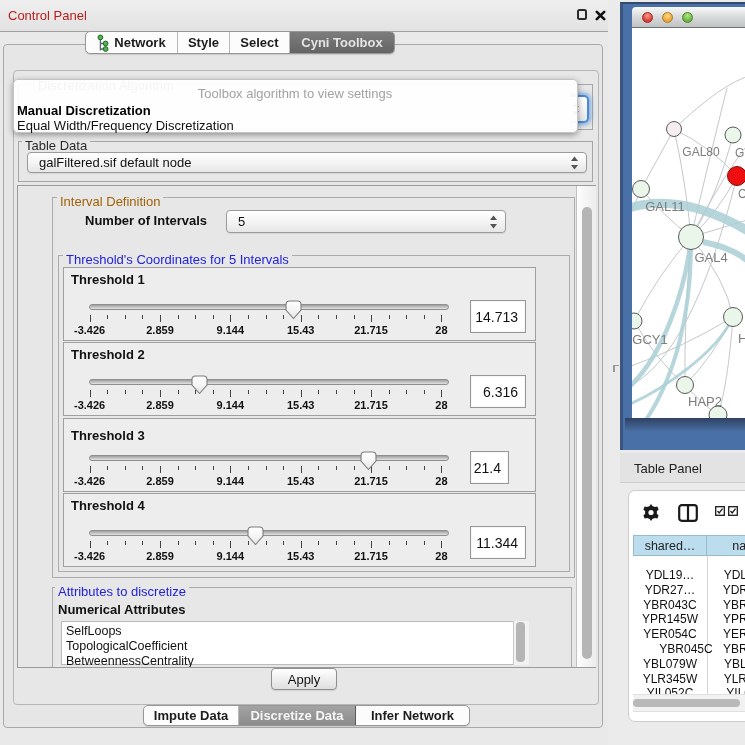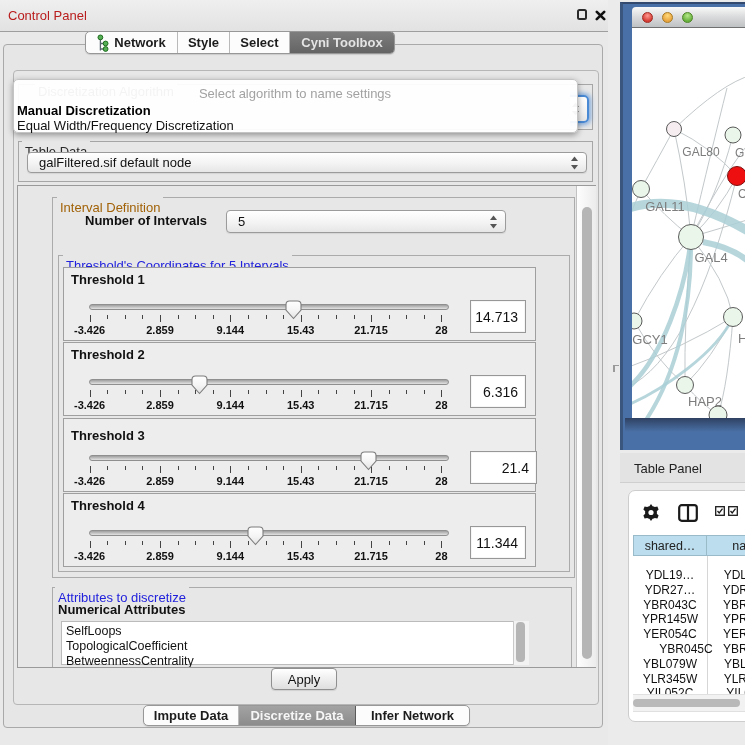--- a/index.html
+++ b/index.html
@@ -1,19 +1,19 @@
 <!DOCTYPE html>
 <html><head><meta charset="utf-8">
 <style>
 html,body{margin:0;padding:0;}
 body{width:745px;height:745px;position:relative;overflow:hidden;
  font-family:"Liberation Sans",sans-serif;background:#e9e9e9;}
 .abs{position:absolute;}
 .grp{position:absolute;border:1px solid #a6a6a6;}
-.gtitle{position:absolute;background:#e7e7e7;padding:10px 3px;font-size:13px;line-height:13px;}
+.gtitle{position:absolute;background:#e7e7e7;padding:4px 3px;font-size:13px;line-height:13px;}
 .combo{position:absolute;border:1px solid #9b9b9b;border-radius:4px;
  background:linear-gradient(#ffffff,#f2f2f2 60%,#e6e6e6);box-shadow:0 1px 1px rgba(0,0,0,0.08);}
 .combo .ct{position:absolute;left:11px;top:0;bottom:0;display:flex;align-items:center;font-size:13px;color:#111;}
 .spin{position:absolute;right:7px;top:50%;transform:translateY(-50%);width:9px;height:14px;}
 .seg{position:absolute;display:flex;border:1px solid #979797;border-radius:5px;
  background:#fcfcfc;overflow:hidden;box-shadow:0 1px 1px rgba(0,0,0,0.12);}
 .seg .s{display:flex;align-items:center;justify-content:center;font-size:13px;font-weight:bold;color:#1c1c1c;
  border-right:1px solid #b9b9b9;box-sizing:border-box;}
 .seg .s:last-child{border-right:none;}
 .seg .sel{background:linear-gradient(#7d7d7d,#646464);color:#e4e4e4;border-right-color:#5a5a5a;}
@@ -64,21 +64,21 @@
 <div class="gtitle" style="left:22px;top:134.5px;color:#2a2a2a;">Table Data</div>
 <div class="combo" style="left:27px;top:152px;width:558px;height:19px;">
 <div class="ct">galFiltered.sif default node</div>
 <svg class="spin" viewBox="0 0 9 14">
       <path d="M4.5 0.5 L8 5 L1 5 Z" fill="#555"></path>
       <path d="M4.5 13.5 L8 9 L1 9 Z" fill="#555"></path>
     </svg>
 </div>
 <div class="abs" style="left:13px;top:79px;width:565px;height:54px;background:rgba(255,255,255,0.94);
 border:1px solid #c4c4c4;border-radius:5px;box-shadow:0 2px 6px rgba(0,0,0,0.38);box-sizing:border-box;"></div>
-<div class="abs" style="left:295px;top:85.5px;transform:translateX(-50%);font-size:13px;color:#a2a2a2;">Select algorithm to name settings</div>
+<div class="abs" style="left:295px;top:85.5px;transform:translateX(-50%);font-size:13px;color:#a2a2a2;">Toolbox algorithm to view settings</div>
 <div class="abs" style="left:17px;top:102.5px;font-size:13px;font-weight:bold;color:#000;">Manual Discretization</div>
 <div class="abs" style="left:17px;top:117.5px;font-size:13px;color:#111;">Equal Width/Frequency Discretization</div>
 <div class="abs" style="left:17px;top:185px;width:579px;height:483px;border:1px solid #9a9a9a;background:#e7e7e7;box-sizing:border-box;"></div>
 <div class="abs" style="left:576px;top:186px;width:19px;height:481px;background:linear-gradient(90deg,#fdfdfd,#ececec);border-left:1px solid #c2c2c2;"></div>
 <div class="abs" style="left:582px;top:207px;width:10px;height:452px;background:#b5b5b5;border-radius:5px;"></div>
 <div class="abs" style="left:18px;top:186px;width:557px;height:481px;overflow:hidden;">
 <div class="grp" style="left:34px;top:11px;width:521px;height:379px;border-color:#ababab;"></div>
 <div class="gtitle" style="left:39px;top:4.5px;color:#a16207;">Interval Definition</div>
 <div class="abs" style="left:67px;top:27px;font-size:13px;font-weight:bold;color:#111;">Number of Intervals</div>
 <div class="combo" style="left:208px;top:24px;width:278px;height:21px;">
@@ -205,21 +205,21 @@
 <svg class="abs" style="left:342.0px;top:265px;" width="17" height="20" viewBox="0 0 17 20">
 <defs>
         <linearGradient id="thg2" x1="0" y1="0" x2="0" y2="1">
 <stop offset="0" stop-color="#ffffff"></stop>
           <stop offset="0.55" stop-color="#f4f4f4"></stop>
           <stop offset="1" stop-color="#e2e2e2"></stop>
         </linearGradient>
       </defs>
 <path d="M1 4.5 Q1 1 4.5 1 L12.5 1 Q16 1 16 4.5 L16 10 L8.5 18.5 L1 10 Z" fill="url(#thg2)" stroke="#7d7d7d" stroke-width="1.1"></path>
     </svg>
-<div class="vbox" style="left:452px;top:265px;width:67px;height:33px;">21.4</div>
+<div class="vbox" style="left:452px;top:265px;width:39px;height:33px;">21.4</div>
 <div class="tpanel" style="left:45px;top:307px;width:471px;height:72px;"></div>
 <div class="ttitle" style="left:53px;top:312px;">Threshold 4</div>
 <div class="track" style="left:71px;top:344px;width:358px;"></div>
 <div class="tick" style="left:71.6px;top:355px;height:7px;"></div>
 <div class="tick" style="left:89.2px;top:355px;height:4px;"></div>
 <div class="tick" style="left:106.8px;top:355px;height:4px;"></div>
 <div class="tick" style="left:124.4px;top:355px;height:4px;"></div>
 <div class="tick" style="left:142.0px;top:355px;height:7px;"></div>
 <div class="tick" style="left:159.6px;top:355px;height:4px;"></div>
 <div class="tick" style="left:177.1px;top:355px;height:4px;"></div>

